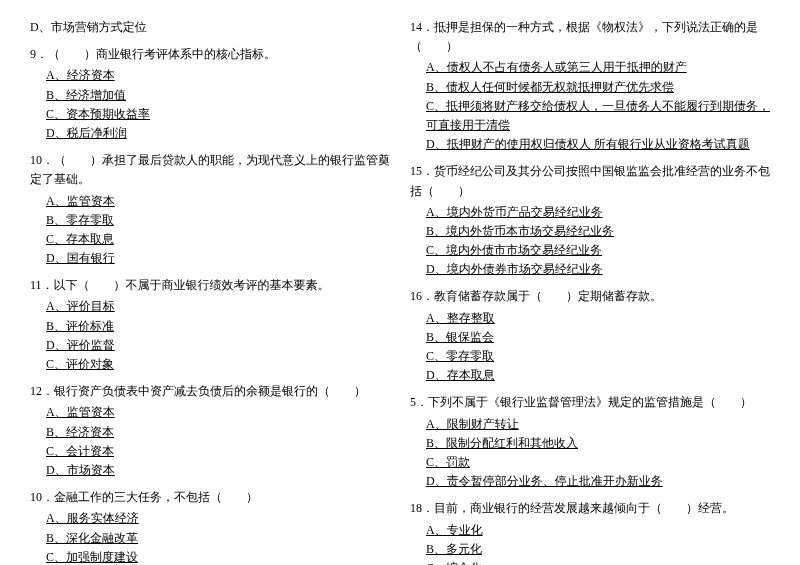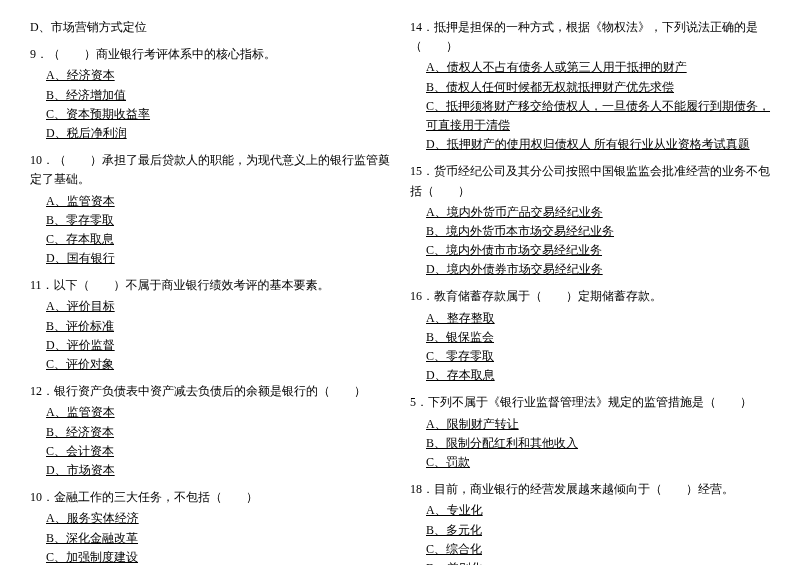--- a/index.html
+++ b/index.html
@@ -102,20 +102,21 @@
         <div class="option">A、整存整取</div>
         <div class="option">B、银保监会</div>
         <div class="option">C、零存零取</div>
         <div class="option">D、存本取息</div>
       </div>
       <div class="question-block">
         <div class="question-stem">5．下列不属于《银行业监督管理法》规定的监管措施是（　　）</div>
         <div class="option">A、限制财产转让</div>
         <div class="option">B、限制分配红利和其他收入</div>
         <div class="option">C、罚款</div>
+        <div class="option">D、责令暂停部分业务、停止批准开办新业务</div>
       </div>
       <div class="question-block">
         <div class="question-stem">18．目前，商业银行的经营发展越来越倾向于（　　）经营。</div>
         <div class="option">A、专业化</div>
         <div class="option">B、多元化</div>
         <div class="option">C、综合化</div>
         <div class="option">D、差别化</div>
       </div>
     </div>
 </div>

